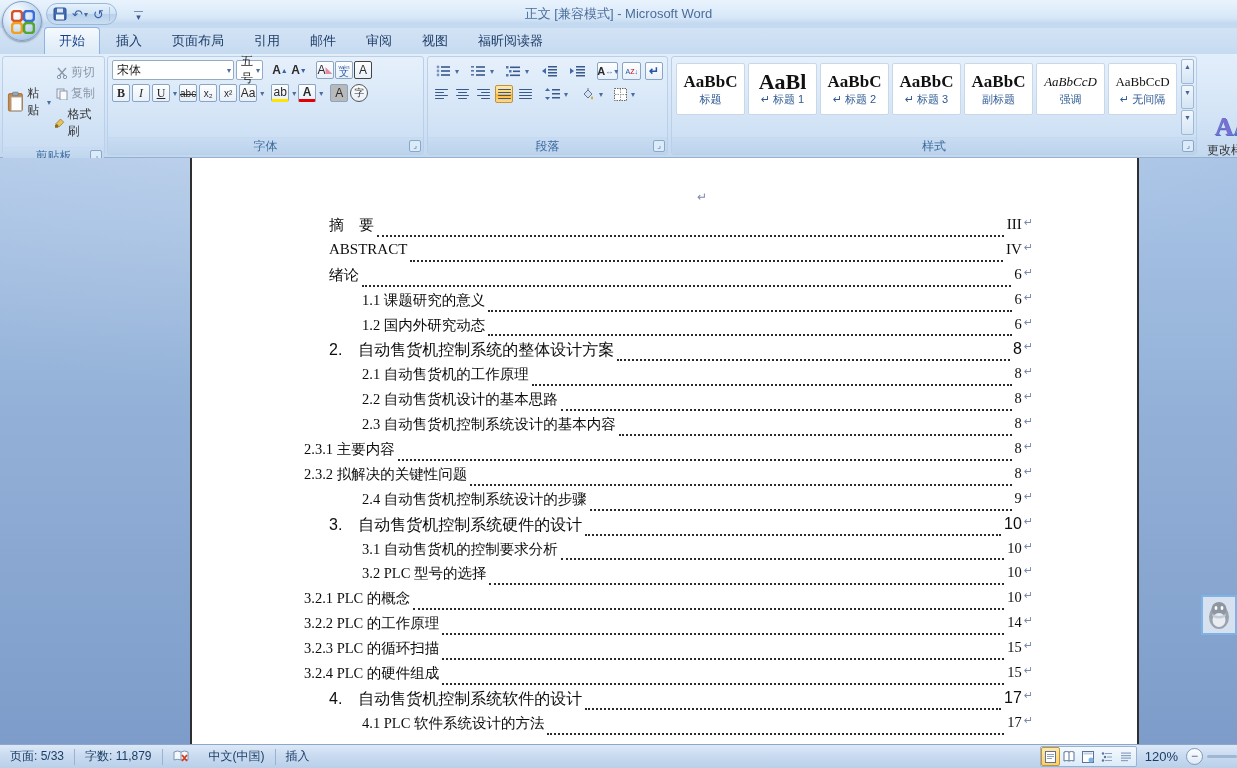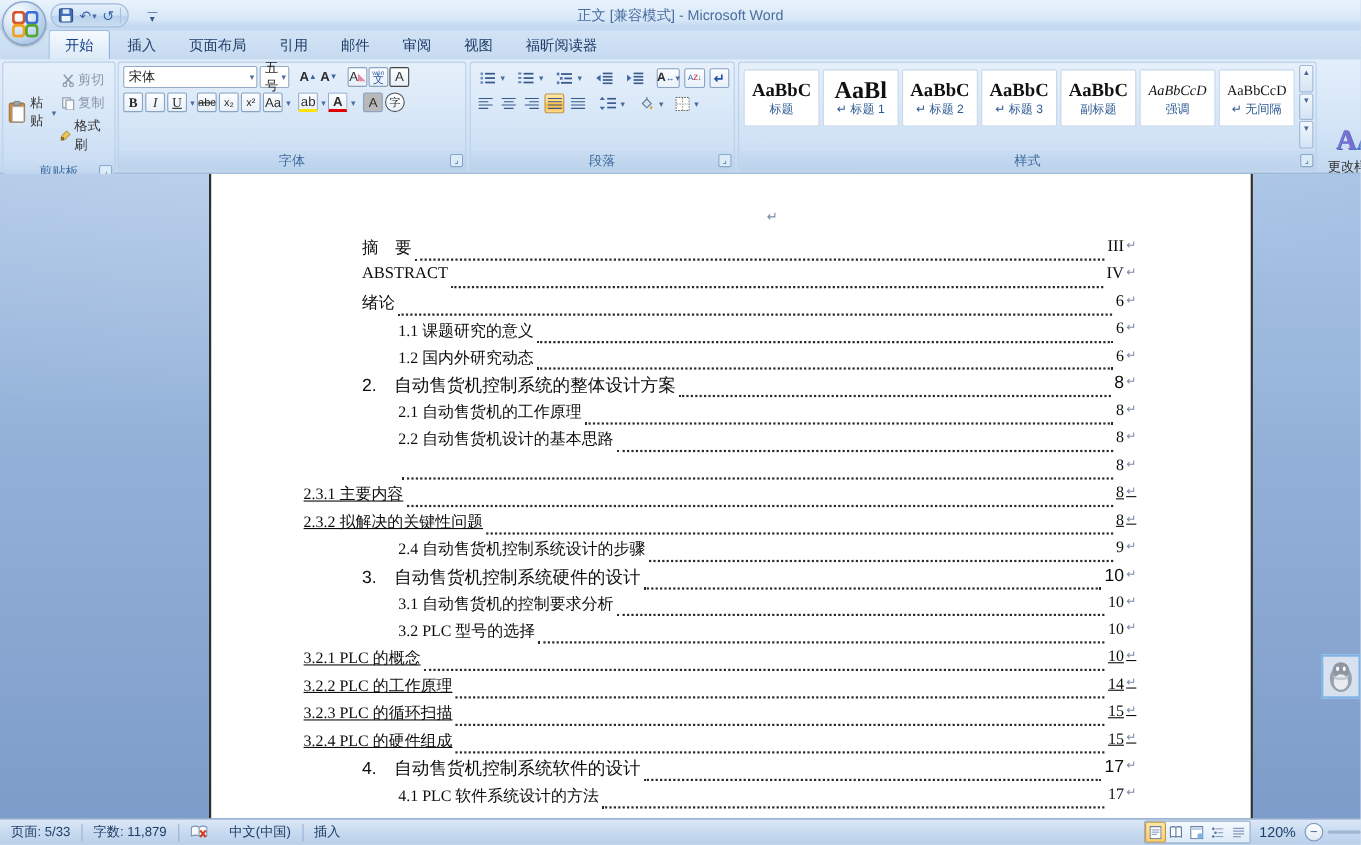--- a/index.html
+++ b/index.html
@@ -93,21 +93,21 @@
     background:linear-gradient(180deg,#a9c4e6 0%,#92b0d7 45%,#7d9cc9 100%); overflow:hidden; }
   .workspace::before { content:""; position:absolute; left:-10%; top:-55%; width:130%; height:100%;
     background:radial-gradient(ellipse at 30% 30%, rgba(255,255,255,.33), rgba(255,255,255,0) 65%); }
   .page { position:absolute; left:190px; top:0; width:949px; height:586px; background:#fff;
     border-left:2px solid #2f2f2f; border-right:2px solid #2f2f2f; padding-top:32px; }
   .first-mark { margin-left:505px; font-size:12px; color:#7b8aa8; height:26px; }
   .toc-row { display:flex; height:24.9px; padding-right:104px;
     font-family:"Liberation Serif",serif; font-size:15px; color:#0d0d0d; }
   .toc-row.lvl0 { padding-left:137px; }
   .toc-row.lvl1 { padding-left:170px; font-size:14.5px; }
-  .toc-row.lvl2 { padding-left:84px; font-size:14.5px;text-decoration:underline; }
+  .toc-row.lvl2 { padding-left:112px; font-size:14.5px; }
   .toc-row.big  { font-size:16px; font-family:"Liberation Sans",sans-serif; }
   .toc-text { white-space:nowrap; }
   .leader { flex:1; border-bottom:2px dotted #2a2a2a; margin:0 3px 4px 3px; }
   .toc-page { white-space:nowrap; }
   .pmark { font-size:11px; color:#7b8aa8; margin-left:2px; margin-bottom:1px; }
 
   .qq-dock { position:absolute; right:0px; top:437px; width:36px; height:40px;
     background:rgba(235,240,247,.8); border:2px solid #7fb2e5; display:flex; align-items:center; justify-content:center; }
 
   
@@ -527,20 +527,21 @@
           <span class="toc-page">8</span>
           <span class="pmark">↵</span>
         </div>
         <div class="toc-row lvl1">
           <span class="toc-text">2.2 自动售货机设计的基本思路</span>
           <span class="leader"></span>
           <span class="toc-page">8</span>
           <span class="pmark">↵</span>
         </div>
         <div class="toc-row lvl1">
+          <span class="toc-text">2.3 自动售货机控制系统设计的基本内容</span>
           <span class="leader"></span>
           <span class="toc-page">8</span>
           <span class="pmark">↵</span>
         </div>
         <div class="toc-row lvl2">
           <span class="toc-text">2.3.1 主要内容</span>
           <span class="leader"></span>
           <span class="toc-page">8</span>
           <span class="pmark">↵</span>
         </div>

